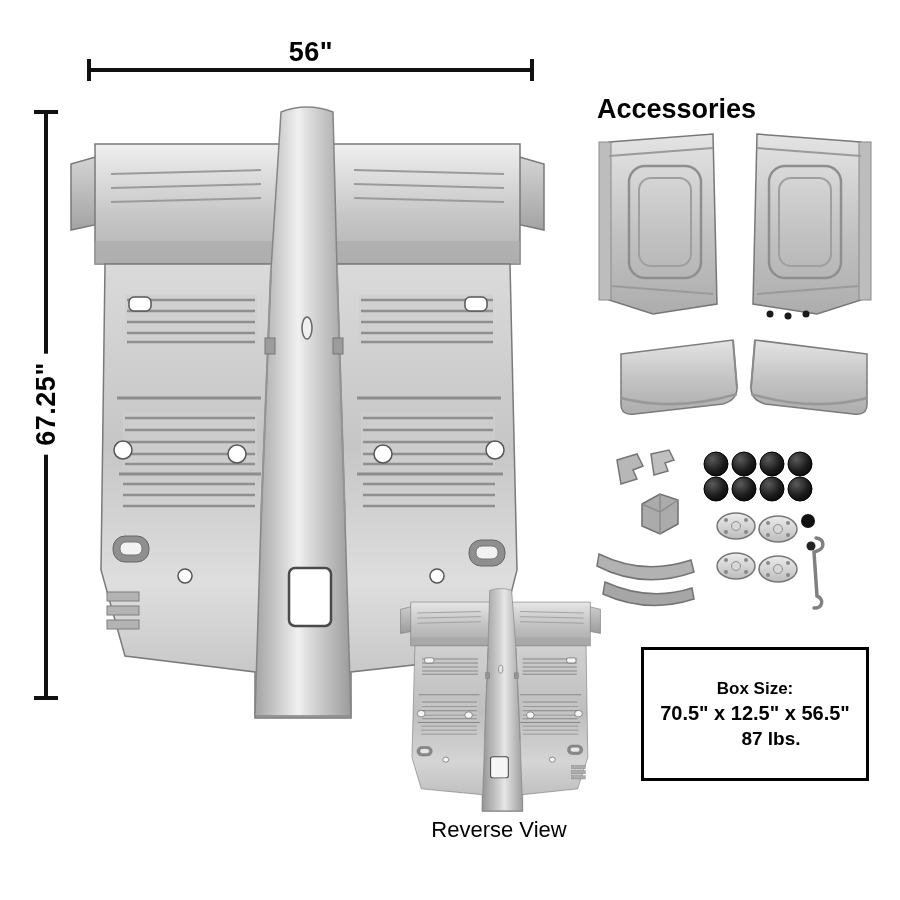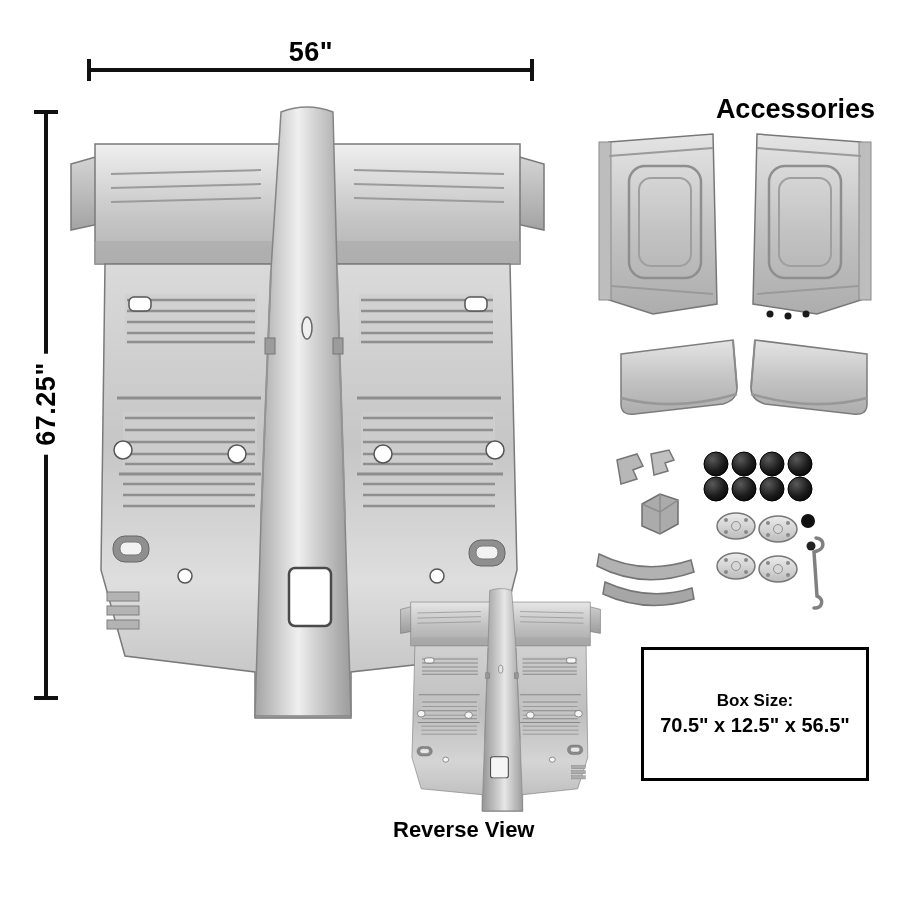--- a/index.html
+++ b/index.html
@@ -17,36 +17,36 @@
   .dim-label {
     position:absolute; font-weight:700; font-size:27px; letter-spacing:0.5px;
     background:#fff; padding:0 9px; white-space:nowrap;
     transform:translate(-50%,-50%);
   }
   .dim-label.horiz { background:transparent; }
   .dim-label.vert { transform:translate(-50%,-50%) rotate(-90deg); }
 
   .acc-title {
     position:absolute; left:597px; top:94px; width:278px;
-    text-align:right; font-size:27px; font-weight:700;
+    text-align:left; font-size:27px; font-weight:700;
   }
 
   .box-info {
     position:absolute; left:641px; top:647px; width:228px; height:134px;
     border:3px solid #000; background:#fff;
     display:flex; flex-direction:column; justify-content:center;
     text-align:center; gap:3px; padding:6px 4px;
   }
   .bi-label  { font-size:17px; font-weight:700; }
   .bi-size   { font-size:20px; font-weight:700; white-space:nowrap; }
   .bi-weight { font-size:19px; font-weight:700; transform:translateX(16px); }
 
   .reverse-label {
     position:absolute; left:393px; top:817px; width:212px;
-    font-size:22px; font-weight:700;
+    text-align:center; font-size:22px; font-weight:400;
   }
 
   svg { display:block; }
 </style>
 </head>
 <body>
 
 <div class="canvas">
 
   <svg width="0" height="0" style="position:absolute" aria-hidden="true">
@@ -284,20 +284,21 @@
     <g>
       <path d="M4,112 Q48,134 96,118 L99,130 Q48,148 2,124 Z" fill="#b2b2b2" stroke="#747474" stroke-width="1.5"></path>
       <path d="M10,140 Q54,160 97,146 L99,157 Q52,172 8,152 Z" fill="#a6a6a6" stroke="#747474" stroke-width="1.5"></path>
     </g>
     <path d="M221,96 c9,1 9,11 1,13 l-3,1 3,44 c8,3 5,13 -3,12" fill="none" stroke="#808080" stroke-width="3.5" stroke-linecap="round"></path>
   </svg>
 
   <div class="box-info">
     <div class="bi-label">Box Size:</div>
     <div class="bi-size">70.5" x 12.5" x 56.5"</div>
+    <div class="bi-weight">87 lbs.</div>
   </div>
 
   <svg class="abs" style="left:398px; top:586px; filter:brightness(0.96);" width="205" height="228" viewBox="0 0 485 625" preserveAspectRatio="none">
     <g transform="translate(485,0) scale(-1,1)">
         <use href="#floorpan-sym"></use>
       </g>
   </svg>
   <div class="reverse-label">Reverse View</div>
 
 </div>

